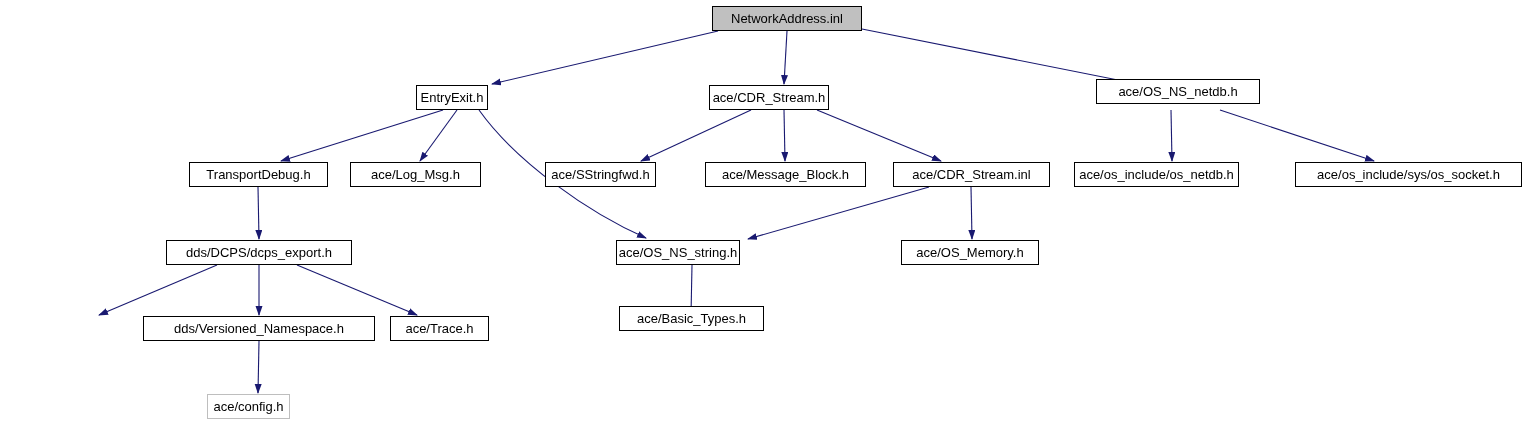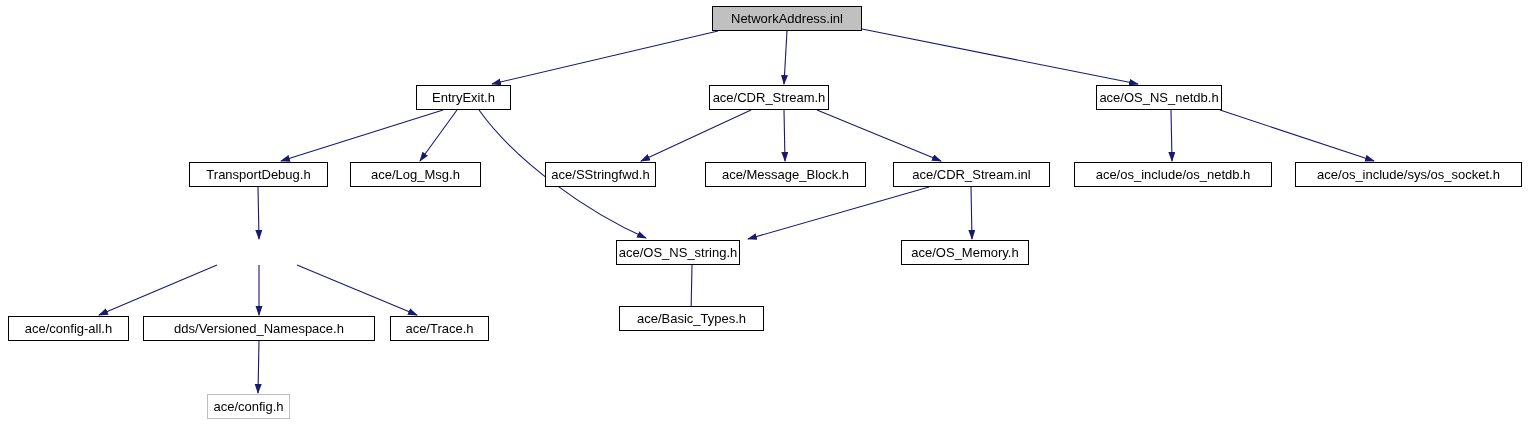--- a/index.html
+++ b/index.html
@@ -72,31 +72,31 @@
     <path class="edge" d="M929,187 L748,239" marker-end="url(#arrow)"></path>
     <path class="edge" d="M971,187 L972,239" marker-end="url(#arrow)"></path>
     <path class="edge" d="M217,265 L99,315" marker-end="url(#arrow)"></path>
     <path class="edge" d="M259,265 L259,315" marker-end="url(#arrow)"></path>
     <path class="edge" d="M297,265 L417,315" marker-end="url(#arrow)"></path>
     <path class="edge" d="M692,265 L691,315" marker-end="url(#arrow)"></path>
     <path class="edge" d="M259,341 L258,393" marker-end="url(#arrow)"></path>
   </svg>
 
   <div class="node root" style="left:712px; top:6px;   width:150px">NetworkAddress.inl</div>
-  <div class="node" style="left:416px; top:85px;  width:95px">EntryExit.h</div>
+  <div class="node" style="left:416px; top:85px;  width:72px">EntryExit.h</div>
   <div class="node" style="left:709px; top:85px;  width:120px">ace/CDR_Stream.h</div>
-  <div class="node" style="left:1096px;top:85px;  width:126px">ace/OS_NS_netdb.h</div>
+  <div class="node" style="left:1096px;top:79px;  width:164px">ace/OS_NS_netdb.h</div>
   <div class="node" style="left:189px; top:162px; width:139px">TransportDebug.h</div>
   <div class="node" style="left:350px; top:162px; width:131px">ace/Log_Msg.h</div>
   <div class="node" style="left:545px; top:162px; width:111px">ace/SStringfwd.h</div>
   <div class="node" style="left:705px; top:162px; width:161px">ace/Message_Block.h</div>
   <div class="node" style="left:893px; top:162px; width:157px">ace/CDR_Stream.inl</div>
-  <div class="node" style="left:1074px;top:162px; width:198px">ace/os_include/os_netdb.h</div>
+  <div class="node" style="left:1074px;top:162px; width:165px">ace/os_include/os_netdb.h</div>
   <div class="node" style="left:1295px;top:162px; width:227px">ace/os_include/sys/os_socket.h</div>
+  <div class="node" style="left:166px; top:240px; width:186px">dds/DCPS/dcps_export.h</div>
   <div class="node" style="left:616px; top:240px; width:124px">ace/OS_NS_string.h</div>
-  <div class="node" style="left:901px; top:240px; width:128px">ace/OS_Memory.h</div>
-  <div class="node" style="left:8px;   top:316px; width:121px">ace/config-all.h</div>
+  <div class="node" style="left:901px; top:240px; width:138px">ace/OS_Memory.h</div>
   <div class="node" style="left:143px; top:316px; width:232px">dds/Versioned_Namespace.h</div>
   <div class="node" style="left:390px; top:316px; width:99px">ace/Trace.h</div>
   <div class="node" style="left:619px; top:306px; width:145px">ace/Basic_Types.h</div>
   <div class="node undoc" style="left:207px;top:394px; width:83px">ace/config.h</div>
 
 </div>
 
 </body></html>

